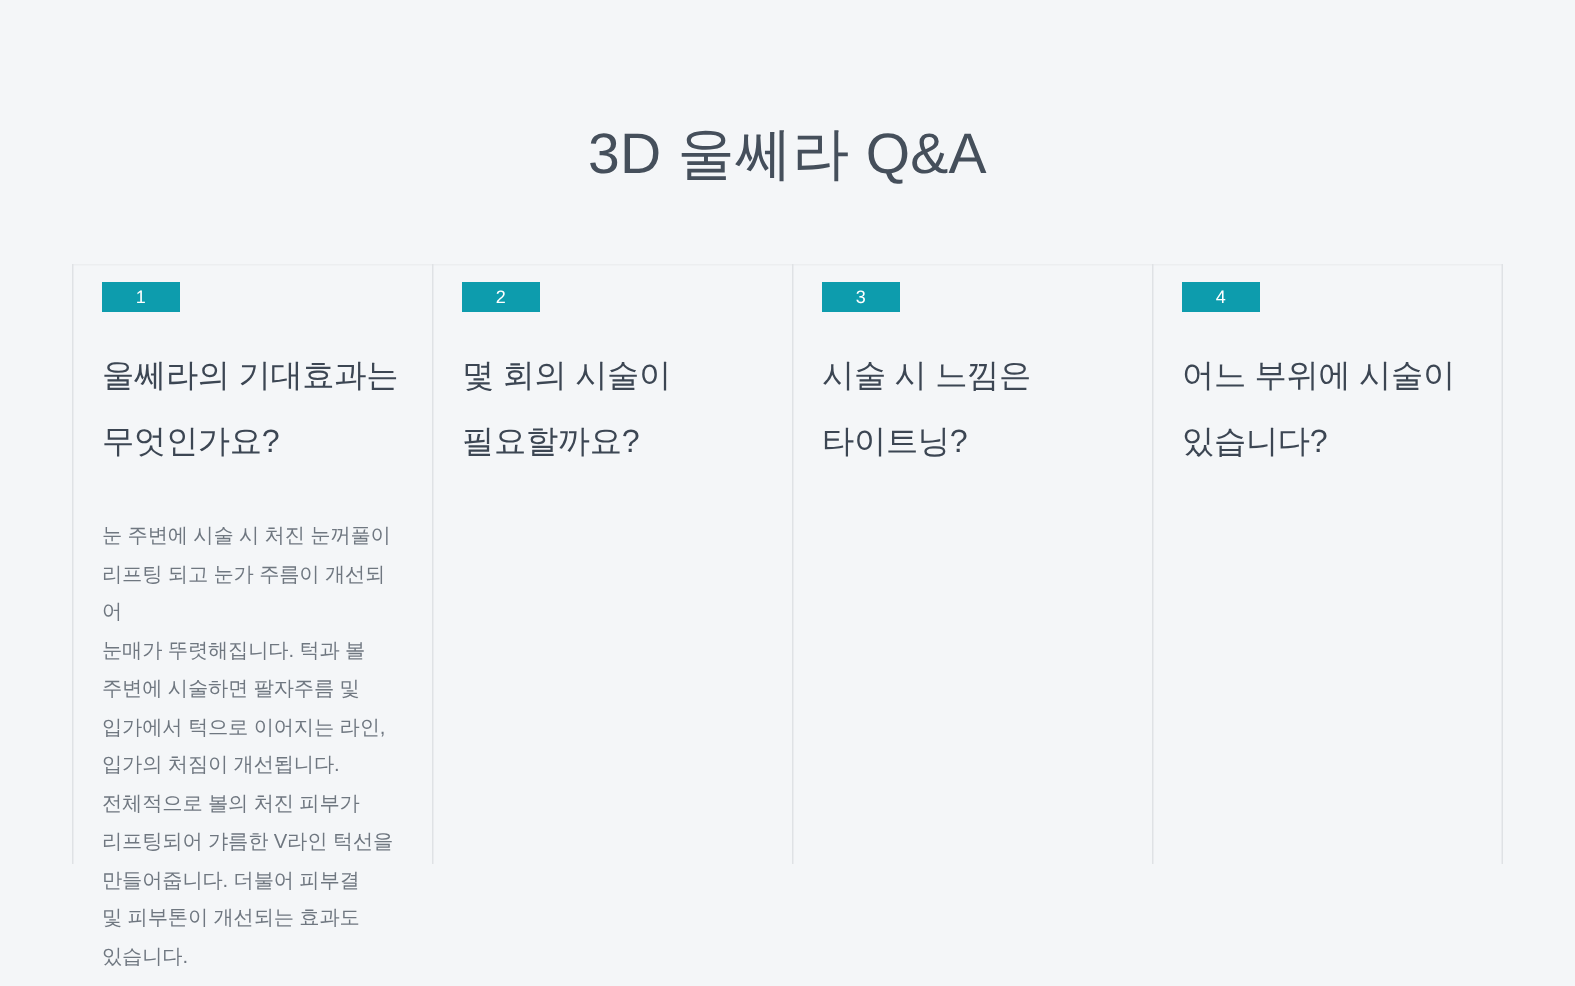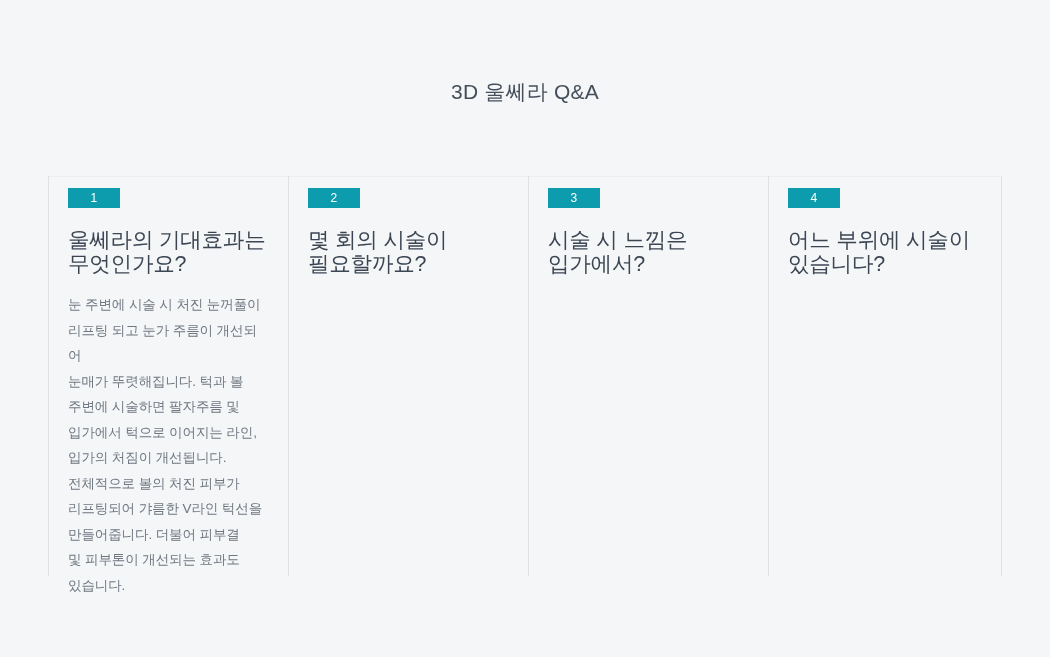--- a/index.html
+++ b/index.html
@@ -16,21 +16,21 @@
     -webkit-font-smoothing: antialiased;
   }
 
   
   .page-title {
     position: absolute;
     top: 58px;
     left: 0;
     width: 1050px;
     text-align: center;
-    font-size: 21px;
+    font-size: 38px;
     font-weight: 400;
     color: #454f5b;
     letter-spacing: 0.2px;
     line-height: 40px;
   }
 
   
   .qa-board {
     position: absolute;
     top: 176px;
@@ -91,27 +91,27 @@
     font-size: 12px;
     text-align: center;
     letter-spacing: 0.3px;
   }
 
   .qa-question {
     margin-top: 20px;
     font-size: 21.5px;
     font-weight: 400;
     color: #3c4653;
-    line-height: 24px;
+    line-height: 44px;
     letter-spacing: -0.2px;
     white-space: pre-line;
   }
 
   .qa-answer {
-    margin-top: 16px;
+    margin-top: 28px;
     font-size: 13.5px;
     font-weight: 400;
     color: #6f7780;
     line-height: 25.5px;
     letter-spacing: -0.1px;
     white-space: pre-line;
   }
 </style>
 </head>
 <body>
@@ -149,21 +149,21 @@
 
     <div class="qa-col">
       <span class="qa-badge">2</span>
       <div class="qa-question">몇 회의 시술이
 필요할까요?</div>
     </div>
 
     <div class="qa-col">
       <span class="qa-badge">3</span>
       <div class="qa-question">시술 시 느낌은
-입가에서?</div>
+타이트닝?</div>
     </div>
 
     <div class="qa-col">
       <span class="qa-badge">4</span>
       <div class="qa-question">어느 부위에 시술이
 있습니다?</div>
     </div>
 
   </div>
 </div>

